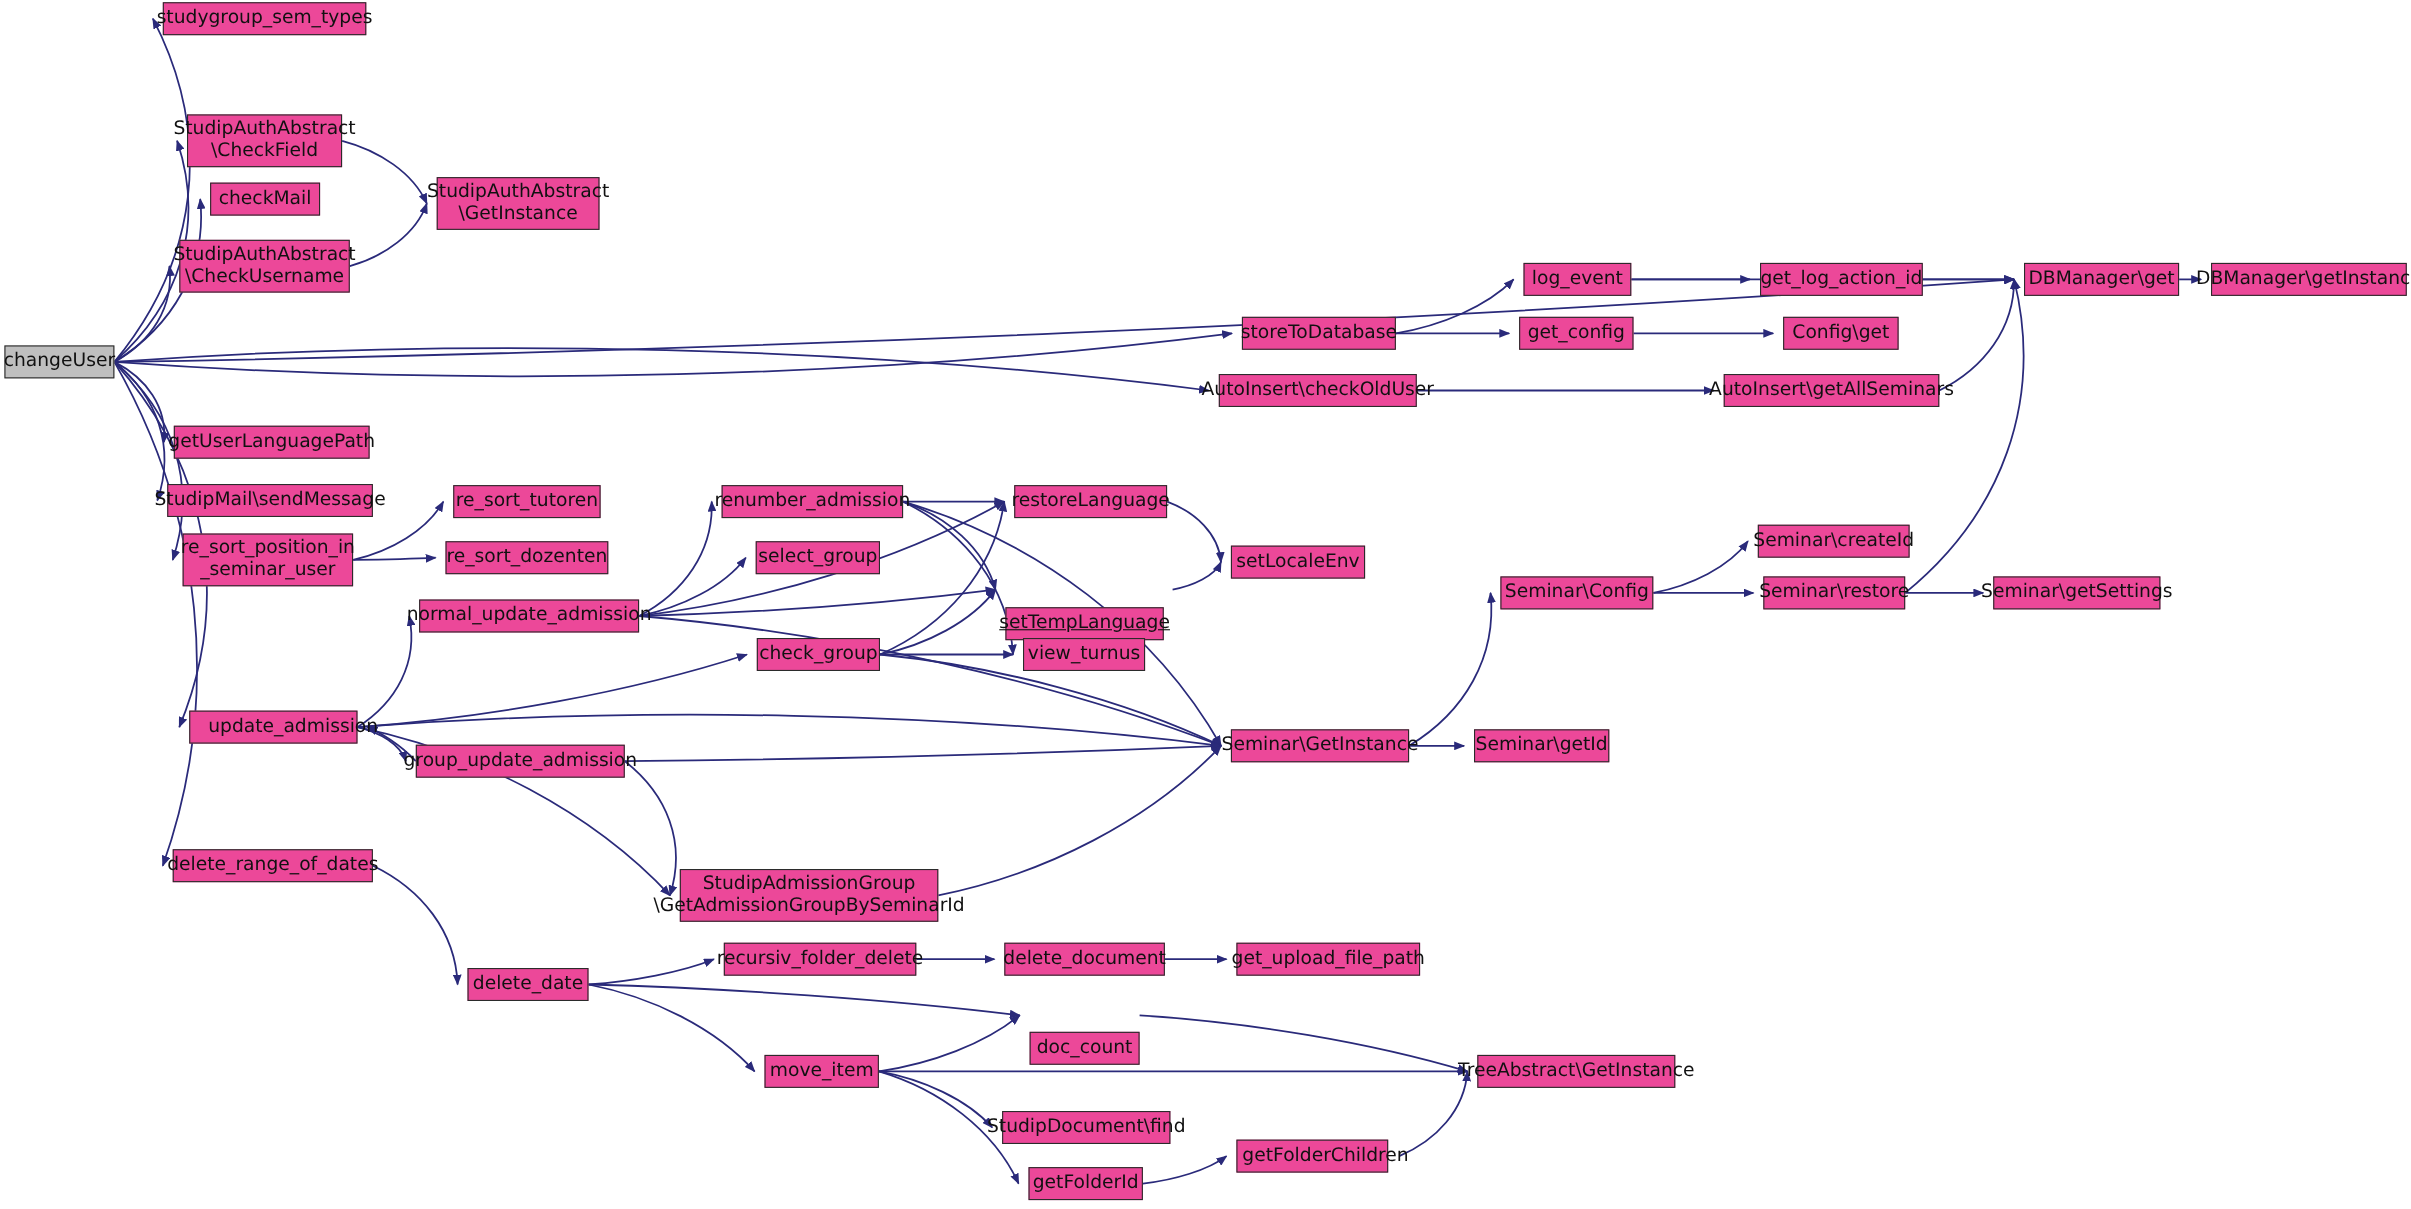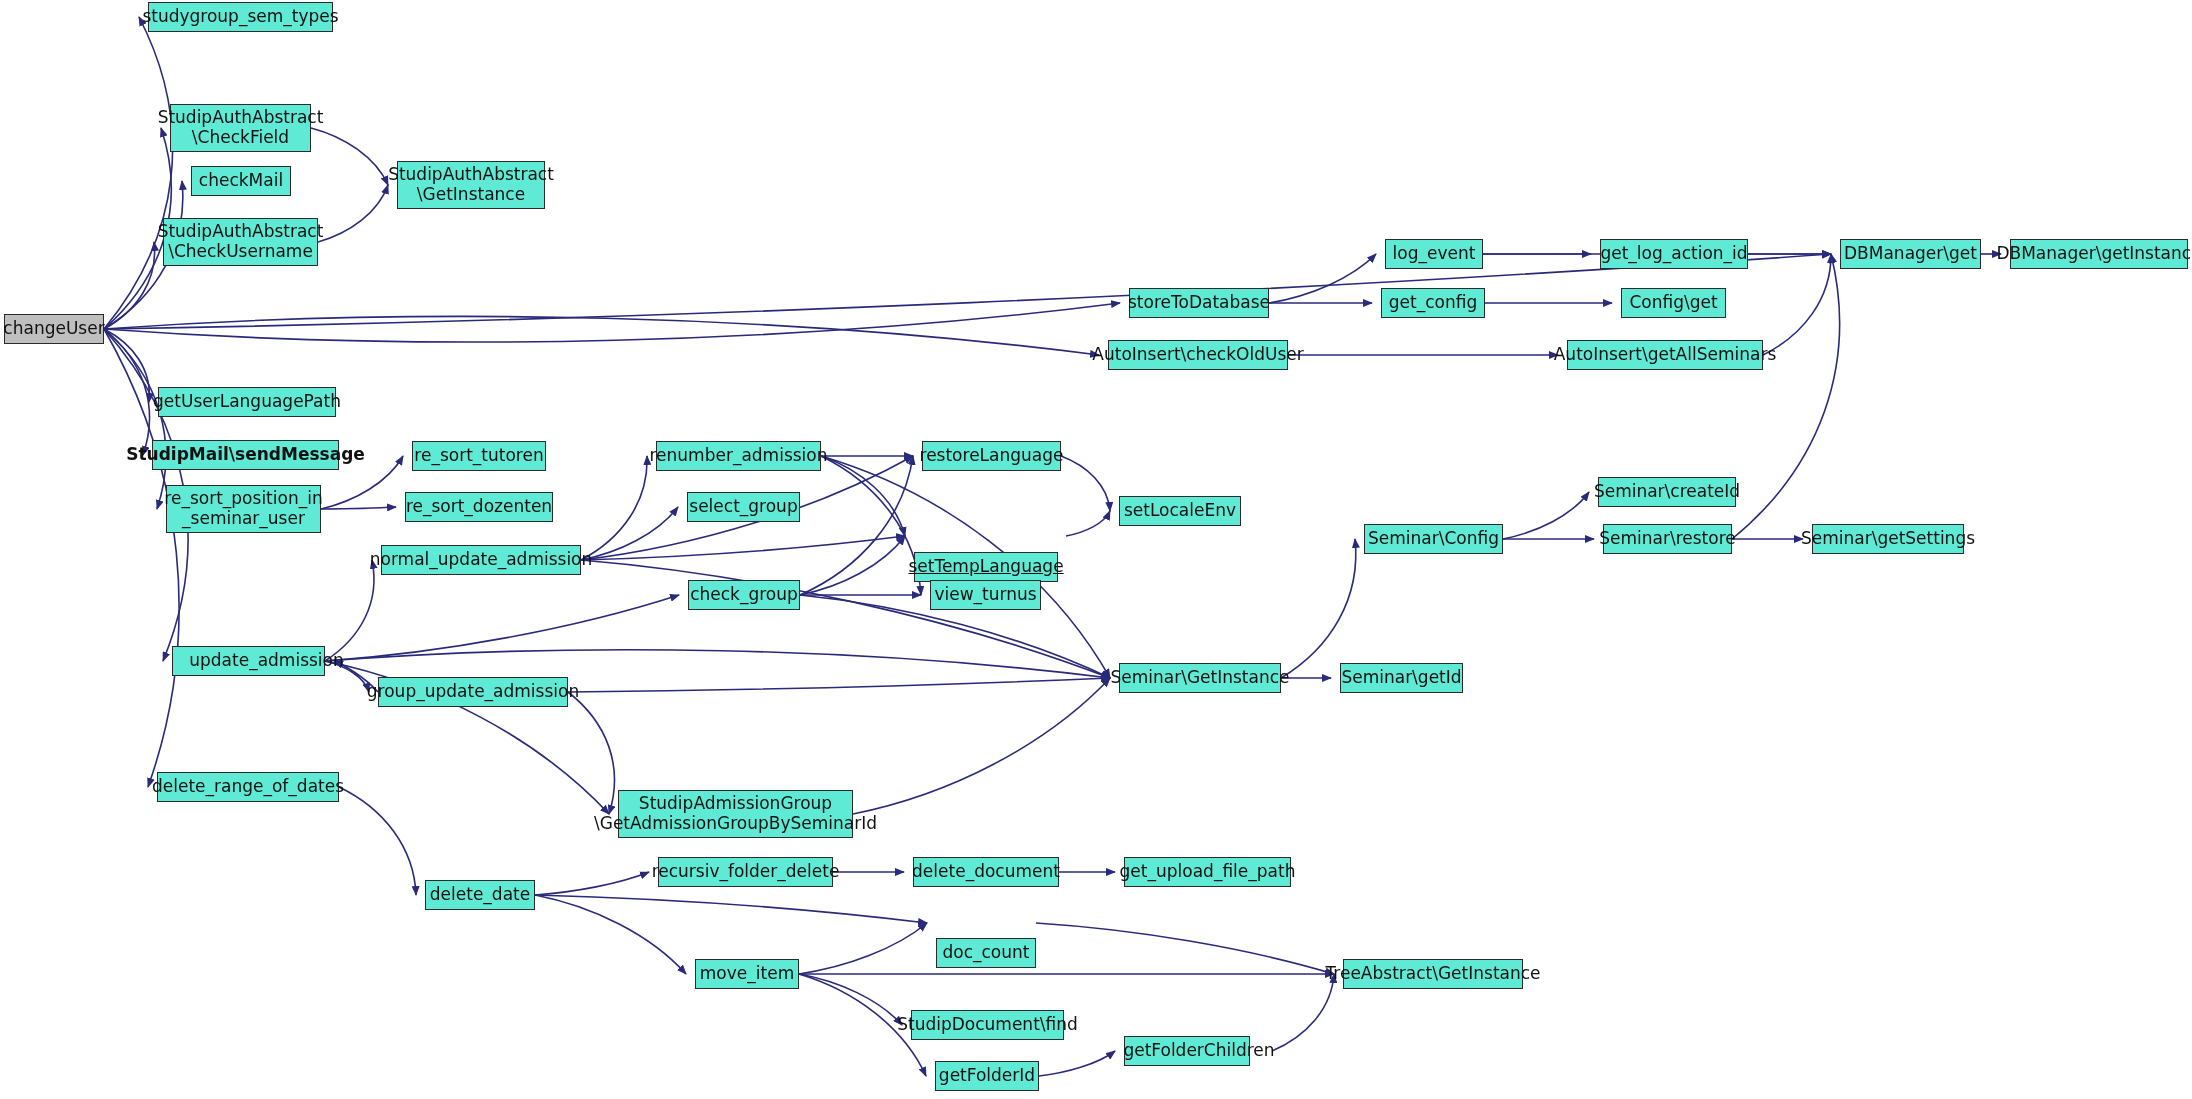--- a/index.html
+++ b/index.html
@@ -20,21 +20,21 @@
     left: 0;
     top: 0;
     width: 2192px;
     height: 1099px;
     pointer-events: none;
   }
   .node {
     position: absolute;
     box-sizing: border-box;
     border: 1px solid #2b2b2b;
-    background: #5eead4;
+    background: #ec4899;
     color: #111111;
     display: flex;
     align-items: center;
     justify-content: center;
     text-align: center;
     font-size: 17px;
     line-height: 1.16;
     white-space: pre-line;
     letter-spacing: 0px;
     z-index: 3;
@@ -129,21 +129,21 @@
       <div class="node root" style="left: 4px; top: 314px; width: 100px; height: 30px;">changeUser</div>
       <div class="node" style="left: 148px; top: 2px; width: 185px; height: 30px;">studygroup_sem_types</div>
       <div class="node" style="left: 170px; top: 104px; width: 141px; height: 48px;">StudipAuthAbstract
 \CheckField</div>
       <div class="node" style="left: 191px; top: 166px; width: 100px; height: 30px;">checkMail</div>
       <div class="node" style="left: 163px; top: 218px; width: 155px; height: 48px;">StudipAuthAbstract
 \CheckUsername</div>
       <div class="node" style="left: 397px; top: 161px; width: 148px; height: 48px;">StudipAuthAbstract
 \GetInstance</div>
       <div class="node" style="left: 158px; top: 387px; width: 178px; height: 30px;">getUserLanguagePath</div>
-      <div class="node" style="left: 152px; top: 440px; width: 187px; height: 30px; font-weight: bold;">StudipMail\sendMessage</div>
+      <div class="node" style="left: 152px; top: 440px; width: 187px; height: 30px;">StudipMail\sendMessage</div>
       <div class="node" style="left: 166px; top: 485px; width: 155px; height: 48px;">re_sort_position_in
 _seminar_user</div>
       <div class="node" style="left: 412px; top: 441px; width: 134px; height: 30px;">re_sort_tutoren</div>
       <div class="node" style="left: 405px; top: 492px; width: 148px; height: 30px;">re_sort_dozenten</div>
       <div class="node" style="left: 381px; top: 545px; width: 200px; height: 30px;">normal_update_admission</div>
       <div class="node" style="left: 172px; top: 646px; width: 153px; height: 30px; padding-left: 36px;">update_admission</div>
       <div class="node" style="left: 378px; top: 677px; width: 190px; height: 30px;">group_update_admission</div>
       <div class="node" style="left: 157px; top: 772px; width: 182px; height: 30px;">delete_range_of_dates</div>
       <div class="node" style="left: 656px; top: 441px; width: 165px; height: 30px;">renumber_admission</div>
       <div class="node" style="left: 687px; top: 492px; width: 113px; height: 30px;">select_group</div>
@@ -170,16 +170,16 @@
       <div class="node" style="left: 1108px; top: 340px; width: 180px; height: 30px;">AutoInsert\checkOldUser</div>
       <div class="node" style="left: 1567px; top: 340px; width: 196px; height: 30px;">AutoInsert\getAllSeminars</div>
       <div class="node" style="left: 425px; top: 880px; width: 110px; height: 30px;">delete_date</div>
       <div class="node" style="left: 658px; top: 857px; width: 175px; height: 30px;">recursiv_folder_delete</div>
       <div class="node" style="left: 913px; top: 857px; width: 146px; height: 30px;">delete_document</div>
       <div class="node" style="left: 1124px; top: 857px; width: 167px; height: 30px;">get_upload_file_path</div>
       <div class="node" style="left: 936px; top: 908px; width: 100px; height: 30px; margin-top: 30px;">doc_count</div>
       <div class="node" style="left: 695px; top: 959px; width: 104px; height: 30px;">move_item</div>
       <div class="node" style="left: 911px; top: 1010px; width: 153px; height: 30px;">StudipDocument\find</div>
       <div class="node" style="left: 935px; top: 1061px; width: 104px; height: 30px;">getFolderId</div>
-      <div class="node" style="left: 1124px; top: 1036px; width: 126px; height: 30px; padding-left: 24px;">getFolderChildren</div>
+      <div class="node" style="left: 1124px; top: 1036px; width: 138px; height: 30px; padding-left: 24px;">getFolderChildren</div>
       <div class="node" style="left: 1343px; top: 959px; width: 180px; height: 30px;">TreeAbstract\GetInstance</div>
     </div>
 </div>
 
 </body></html>

